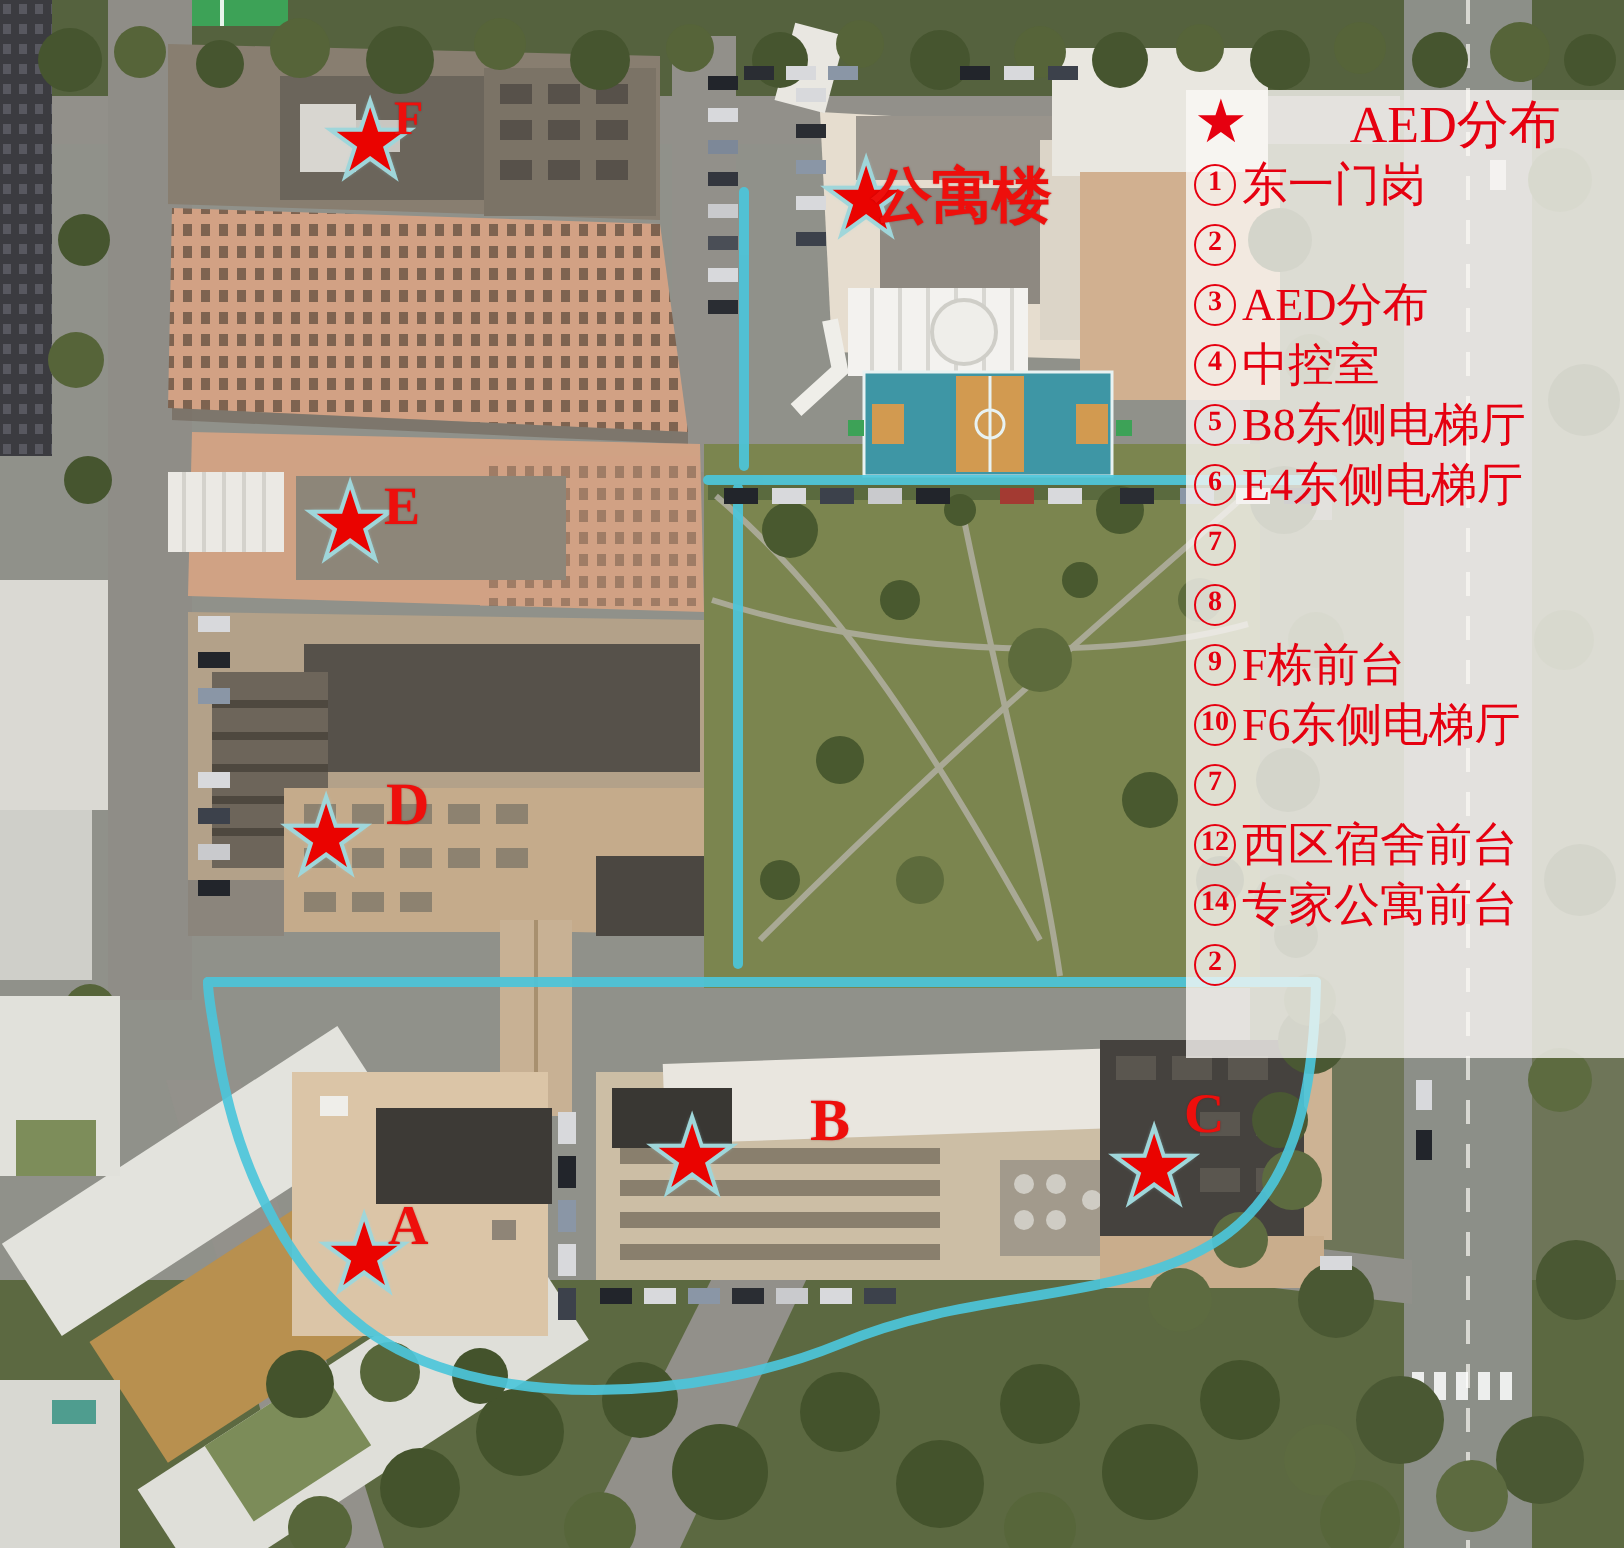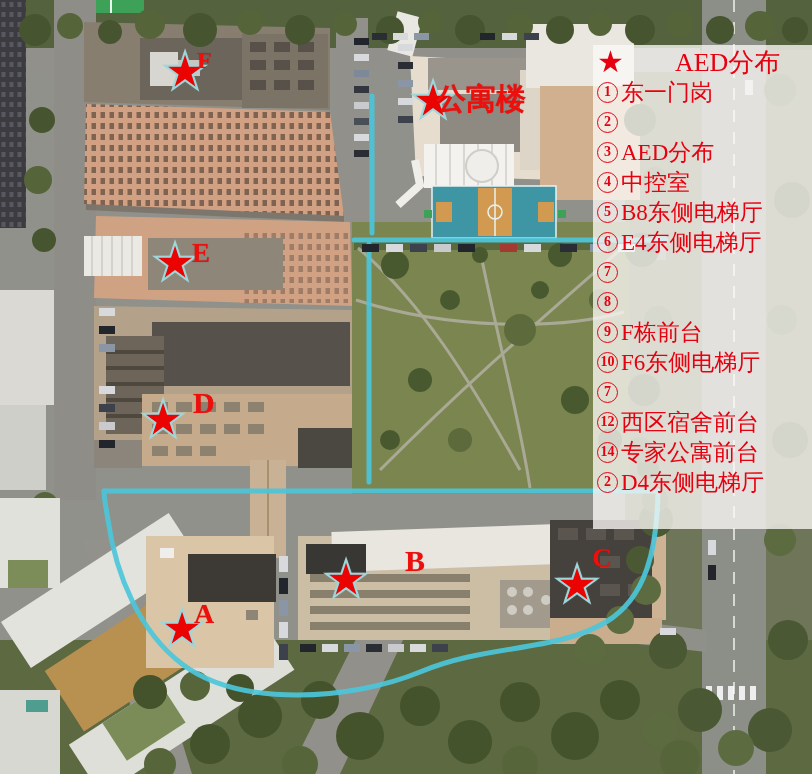--- a/index.html
+++ b/index.html
@@ -467,17 +467,16 @@
     <div class="lg-row">
         <span class="lg-num">12</span>
         <span class="lg-label">西区宿舍前台</span>
       </div>
     <div class="lg-row">
         <span class="lg-num">14</span>
         <span class="lg-label">专家公寓前台</span>
       </div>
     <div class="lg-row">
         <span class="lg-num">2</span>
-        <span class="lg-label">D4东侧电梯厅</span>
       </div>
   </div>
 
 </div>
 
 </body></html>

